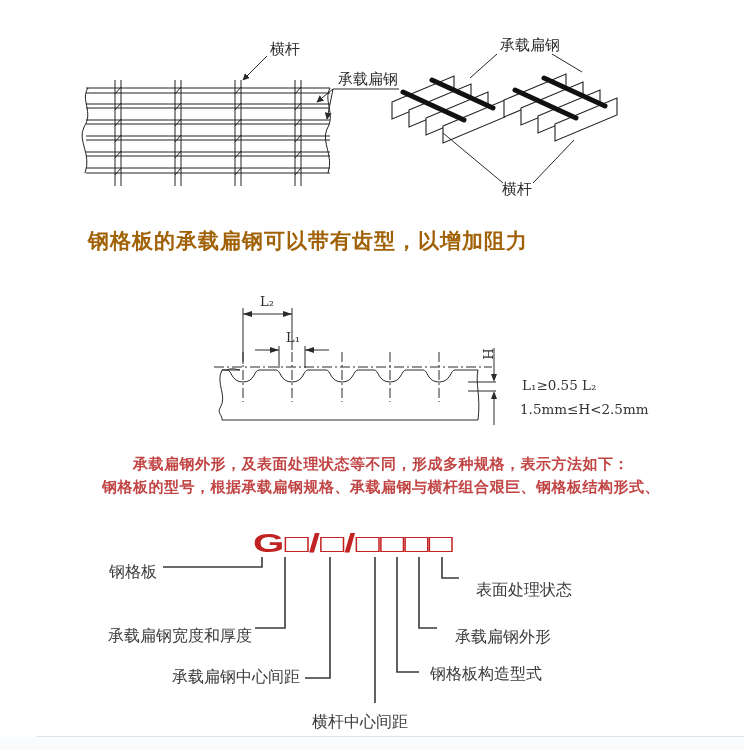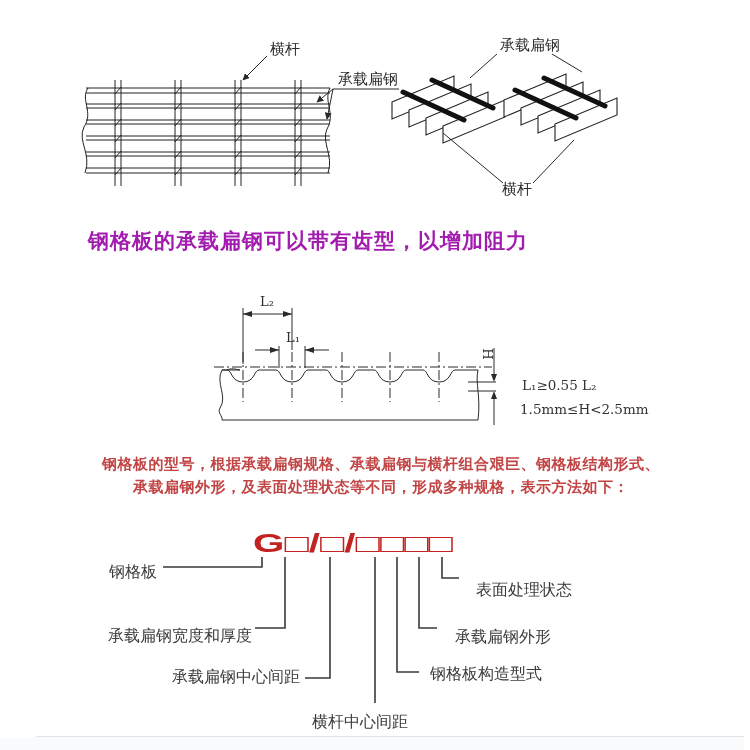--- a/index.html
+++ b/index.html
@@ -104,21 +104,21 @@
       <text class="cjk-label" x="500" y="50">承载扁钢</text>
       <path class="leader" d="M497,54 L470,78"></path>
       <path class="leader" d="M552,54 L582,72"></path>
 
       <text class="cjk-label" x="502" y="194">横杆</text>
       <path class="leader" d="M443,133 L503,183"></path>
       <path class="leader" d="M574,140 L533,183"></path>
     </g>
   </svg>
 
-  <div id="heading" style="color:#a21caf;">钢格板的承载扁钢可以带有齿型，以增加阻力</div>
+  <div id="heading" style="color:#a16207;">钢格板的承载扁钢可以带有齿型，以增加阻力</div>
 
   <svg id="svg-serration" width="750" height="165" viewBox="0 0 750 165" style="top:290px;">
 
     <path class="thin" d="M222,80
       H227
       C231,78 235,79 240,80
       L227,80
       M222,80 H227
       C232,80 231,92 243,92 C255,92 254,80 259,80
       L276,80
@@ -168,22 +168,22 @@
       <path class="dim" d="M494,135 V105"></path>
       <polygon class="arrowfill" points="494,101 491,109 497,109"></polygon>
       <text class="dimtext" x="487" y="68" text-anchor="middle" transform="rotate(90 487 64)">H</text>
     </g>
 
     <text class="formula" x="522" y="100">L₁≥0.55 L₂</text>
     <text class="formula" x="520" y="124">1.5mm≤H&lt;2.5mm</text>
   </svg>
 
   <div id="redpara" style="color:#c24545;">
+    <div>承载扁钢外形，及表面处理状态等不同，形成多种规格，表示方法如下：</div>
     <div>钢格板的型号，根据承载扁钢规格、承载扁钢与横杆组合艰巨、钢格板结构形式、</div>
-    <div>承载扁钢外形，及表面处理状态等不同，形成多种规格，表示方法如下：</div>
   </div>
 
   <svg id="svg-model" width="750" height="235" viewBox="0 0 750 235" style="top:515px;">
 
     <text x="253" y="37" textLength="200" lengthAdjust="spacingAndGlyphs" font-size="25" font-weight="bold" fill="#c32222" style="font-family:'Liberation Sans',sans-serif;">G□/□/□□□□</text>
 
     <path class="callout" d="M262,42 V52 H163"></path>
     <path class="callout" d="M285,42 V113 H255"></path>
     <path class="callout" d="M330,42 V163 H305"></path>
     <path class="callout" d="M375,42 V188"></path>

